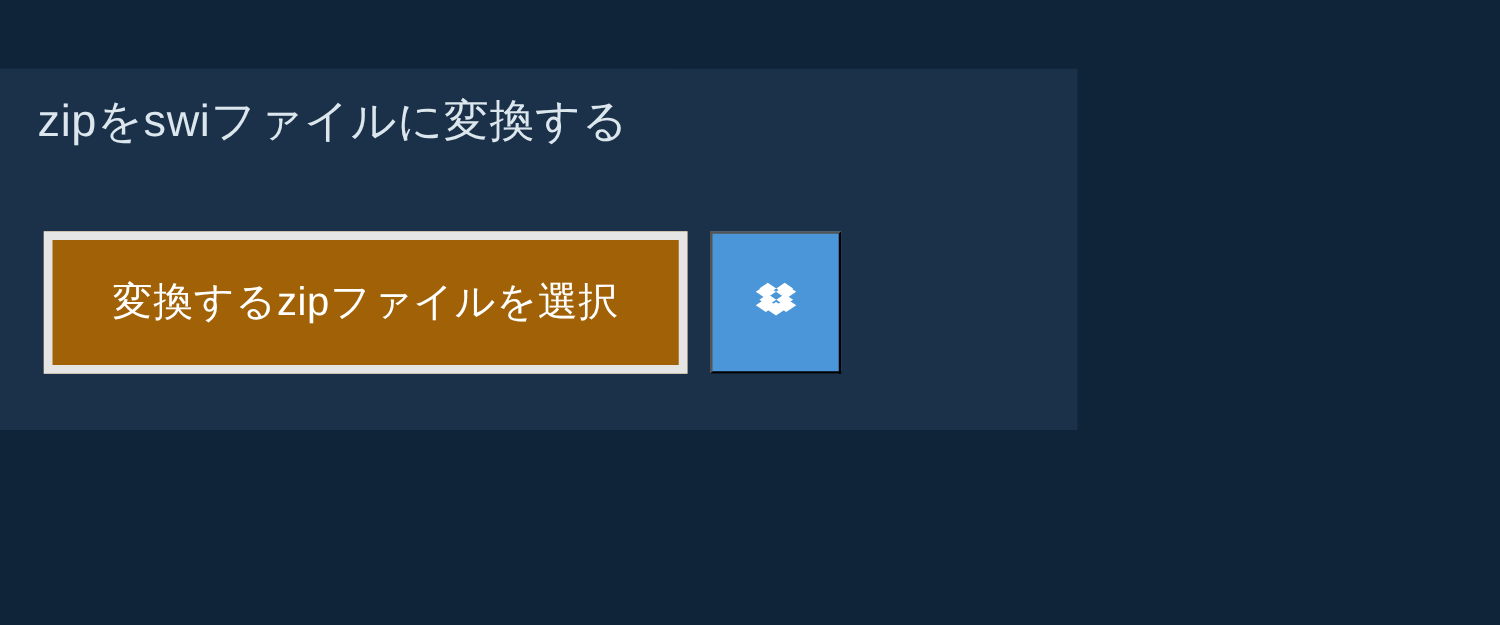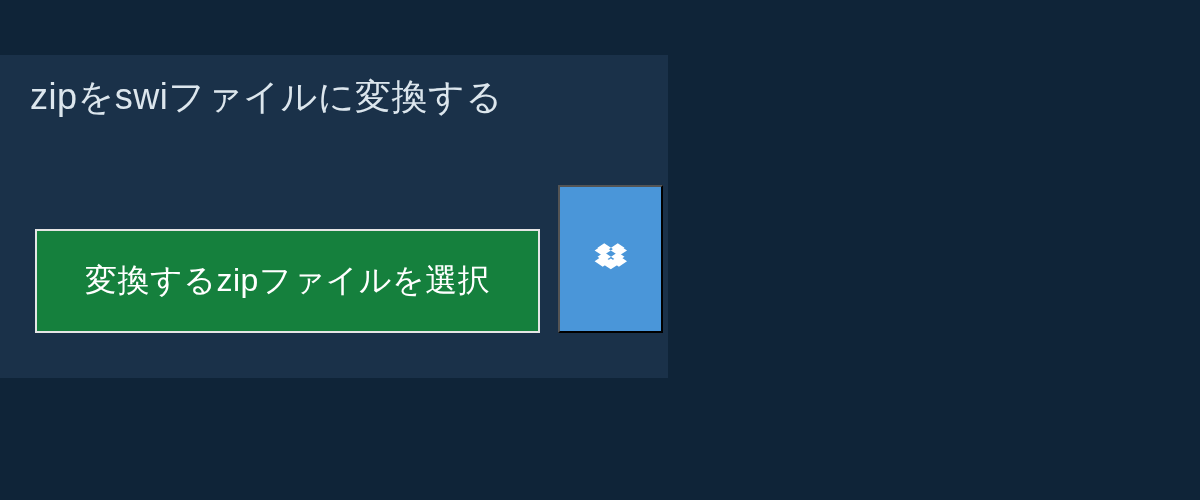--- a/index.html
+++ b/index.html
@@ -12,53 +12,52 @@
       height: 500px;
       background-color: #0f2438;
       font-family: -apple-system, BlinkMacSystemFont, "Segoe UI", "Hiragino Sans", "Meiryo", sans-serif;
       overflow: hidden;
     }
     .container {
       padding: 0;
     }
     .panel {
       background-color: #1a3149;
-      width: 668px;
+      width: 862px;
       padding-bottom: 45px;
       margin-top: 55px;
     }
     .heading-wrapper {
       display: inline-block;
       background-color: #1a3149;
       padding: 18px 30px 18px 30px;
     }
     .heading {
       color: #dce6ed;
       font-size: 36px;
       font-weight: 400;
       letter-spacing: 0.5px;
     }
     .button-row {
       display: flex;
       padding: 45px 0 0 35px;
       gap: 18px;
     }
     .select-button {
-      background-color: #15803d;
-      border: 2px solid #e5e5e5;
+      background-color: #a16207;
+      border: 7px solid #e5e5e5;
       color: #ffffff;
       font-size: 32px;
       font-weight: 400;
       padding: 28px 48px;
       cursor: pointer;
       display: inline-flex;
       align-items: center;
       justify-content: center;
       letter-spacing: 0.5px;
-      margin-top: 44px;
     }
     .dropbox-button {
       background-color: #4a96d9;
       width: 105px;
       cursor: pointer;
       display: inline-flex;
       align-items: center;
       justify-content: center;
     }
     .dropbox-icon {

